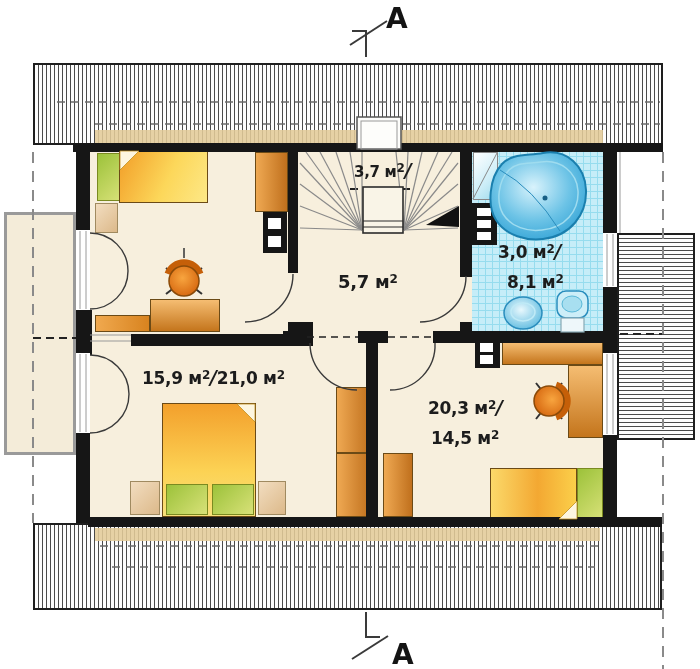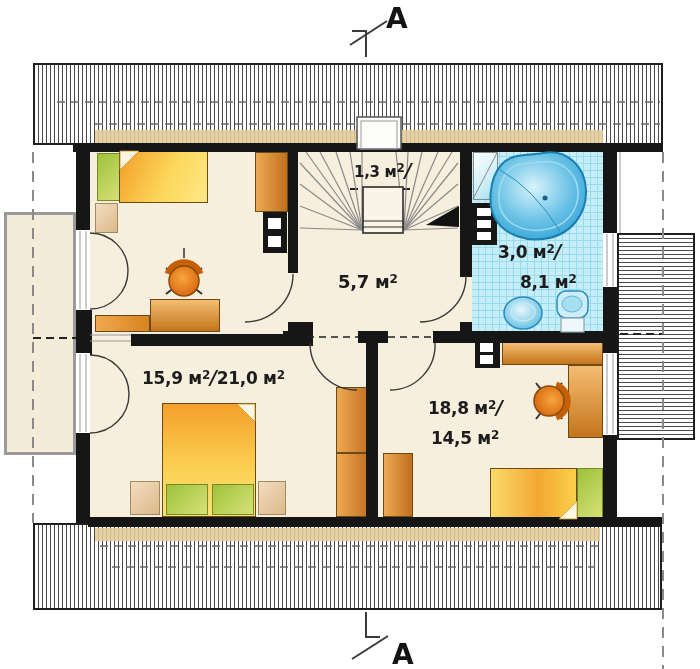--- a/index.html
+++ b/index.html
@@ -241,34 +241,34 @@
       <path d="M366,612 L366,637 L380,637"></path>
         <path d="M352,659 L388,636"></path>
     </g>
   </svg>
 
   <div class="marker" style="left:386px;top:2px;">A</div>
   <div class="marker" style="left:392px;top:638px;">A</div>
 
 
   <div class="lbl" style="left:354px;top:155px;font-size:15px;">
-    <span>1,3 м</span><sup>2</sup><span class="tail">/</span>
+    <span>3,7 м</span><sup>2</sup><span class="tail">/</span>
   </div>
 
   <div class="lbl" style="left:338px;top:266px;font-size:18px;">
     <span>5,7 м</span><sup>2</sup>
   </div>
 
   <div class="lbl" style="left:498px;top:236px;">
     <div><span>3,0 м</span><sup>2</sup><span class="tail">/</span></div>
-    <div style="margin-left:22px;"><span>8,1 м</span><sup>2</sup></div>
+    <div style="margin-left:9px;"><span>8,1 м</span><sup>2</sup></div>
   </div>
 
   <div class="lbl" style="left:142px;top:362px;">
     <span>15,9 м</span><sup>2</sup><span class="tail">/</span><span>21,0 м</span><sup>2</sup>
   </div>
 
   <div class="lbl" style="left:428px;top:392px;">
-    <div><span>18,8 м</span><sup>2</sup><span class="tail">/</span></div>
+    <div><span>20,3 м</span><sup>2</sup><span class="tail">/</span></div>
     <div style="margin-left:3px;"><span>14,5 м</span><sup>2</sup></div>
   </div>
 
 </div>
 
 </body></html>

